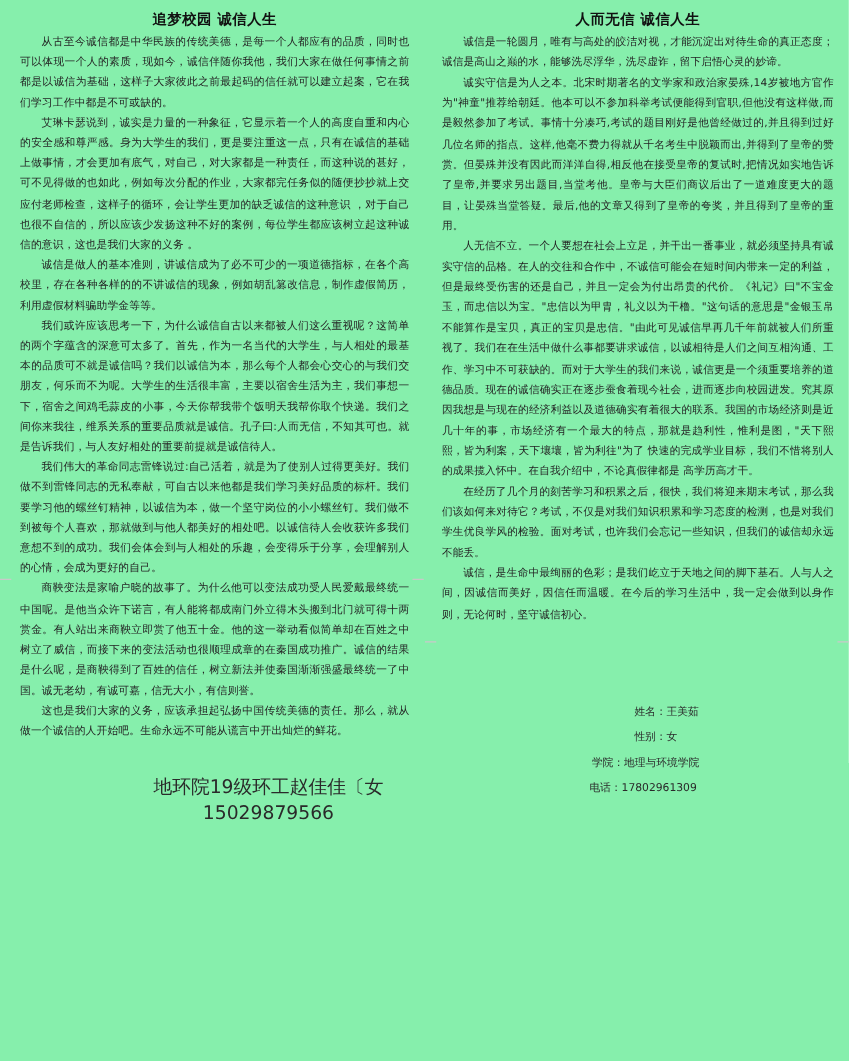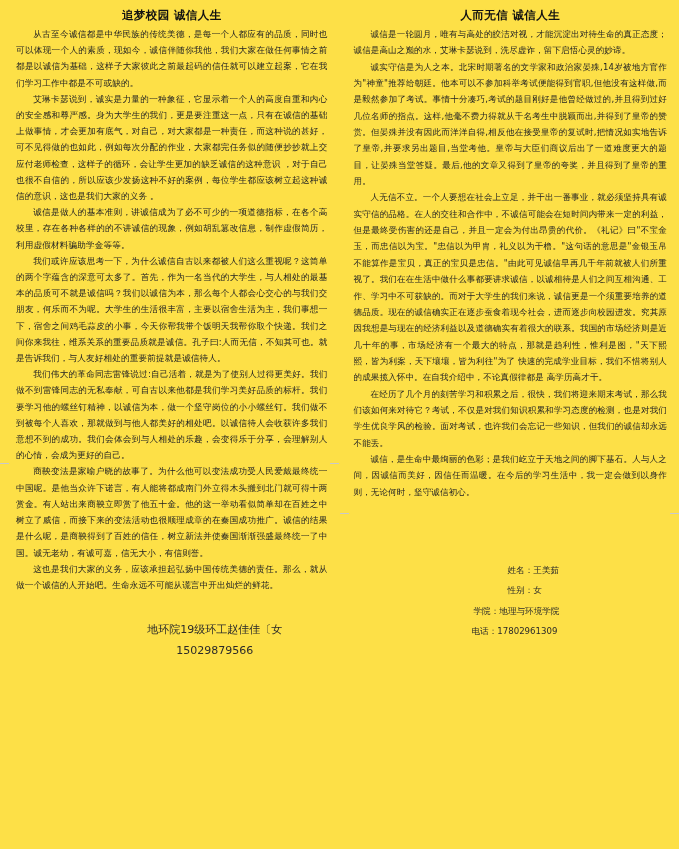--- a/index.html
+++ b/index.html
@@ -14,21 +14,21 @@
     overflow: hidden;
     font-family: "DejaVu Sans", "Liberation Sans", sans-serif;
     color: #1c1c1c;
     -webkit-font-smoothing: none;
   }
 
   .page {
     position: relative;
     width: 679px;
     height: 849px;
-    background: #fde047;
+    background: #86efac;
     display: flex;
     box-sizing: border-box;
   }
 
   .column {
     box-sizing: border-box;
     width: 339.5px;
     height: 849px;
     padding: 4px 14px 0 14px;
     position: relative;
@@ -66,21 +66,21 @@
     text-indent: 2em;
   }
 
   .column-right .body-text {
     font-size: 8.5px;
     line-height: 16.35px;
   }
 
   .signature-block {
     margin-top: 26px;
-    font-size: 11px;
+    font-size: 15px;
     line-height: 21px;
     color: #2a2a2a;
   }
   .signature-block.right-ish {
     text-align: center;
     padding-left: 86px;
   }
   .signature-block div {
     white-space: nowrap;
   }
@@ -139,21 +139,21 @@
     </div>
 
     <div class="scan-tick tick-l-top"></div>
     <div class="scan-tick tick-l-bot"></div>
   </div>
 
   <div class="column column-right">
     <div class="doc-title">人而无信 诚信人生</div>
 
     <div class="body-text">
-      <p>诚信是一轮圆月，唯有与高处的皎洁对视，才能沉淀出对待生命的真正态度；诚信是高山之巅的水，艾琳卡瑟说到，洗尽虚诈，留下启悟心灵的妙谛。</p>
+      <p>诚信是一轮圆月，唯有与高处的皎洁对视，才能沉淀出对待生命的真正态度；诚信是高山之巅的水，能够洗尽浮华，洗尽虚诈，留下启悟心灵的妙谛。</p>
       <p>诚实守信是为人之本。北宋时期著名的文学家和政治家晏殊,14岁被地方官作为"神童"推荐给朝廷。他本可以不参加科举考试便能得到官职,但他没有这样做,而是毅然参加了考试。事情十分凑巧,考试的题目刚好是他曾经做过的,并且得到过好几位名师的指点。这样,他毫不费力得就从千名考生中脱颖而出,并得到了皇帝的赞赏。但晏殊并没有因此而洋洋自得,相反他在接受皇帝的复试时,把情况如实地告诉了皇帝,并要求另出题目,当堂考他。皇帝与大臣们商议后出了一道难度更大的题目，让晏殊当堂答疑。最后,他的文章又得到了皇帝的夸奖，并且得到了皇帝的重用。</p>
       <p>人无信不立。一个人要想在社会上立足，并干出一番事业，就必须坚持具有诚实守信的品格。在人的交往和合作中，不诚信可能会在短时间内带来一定的利益，但是最终受伤害的还是自己，并且一定会为付出昂贵的代价。《礼记》曰"不宝金玉，而忠信以为宝。"忠信以为甲胄，礼义以为干橹。"这句话的意思是"金银玉帛不能算作是宝贝，真正的宝贝是忠信。"由此可见诚信早再几千年前就被人们所重视了。我们在在生活中做什么事都要讲求诚信，以诚相待是人们之间互相沟通、工作、学习中不可获缺的。而对于大学生的我们来说，诚信更是一个须重要培养的道德品质。现在的诚信确实正在逐步蚕食着现今社会，进而逐步向校园进发。究其原因我想是与现在的经济利益以及道德确实有着很大的联系。我国的市场经济则是近几十年的事，市场经济有一个最大的特点，那就是趋利性，惟利是图，"天下熙熙，皆为利案，天下壤壤，皆为利往"为了 快速的完成学业目标，我们不惜将别人的成果揽入怀中。在自我介绍中，不论真假律都是 高学历高才干。</p>
       <p>在经历了几个月的刻苦学习和积累之后，很快，我们将迎来期末考试，那么我们该如何来对待它？考试，不仅是对我们知识积累和学习态度的检测，也是对我们学生优良学风的检验。面对考试，也许我们会忘记一些知识，但我们的诚信却永远不能丢。</p>
       <p>诚信，是生命中最绚丽的色彩；是我们屹立于天地之间的脚下基石。人与人之间，因诚信而美好，因信任而温暖。在今后的学习生活中，我一定会做到以身作则，无论何时，坚守诚信初心。</p>
     </div>
 
     <div class="info-block">
       <div class="info-line-1">姓名：王美茹</div>
       <div class="info-line-2">性别：女</div>
       <div class="info-line-3">学院：地理与环境学院</div>

